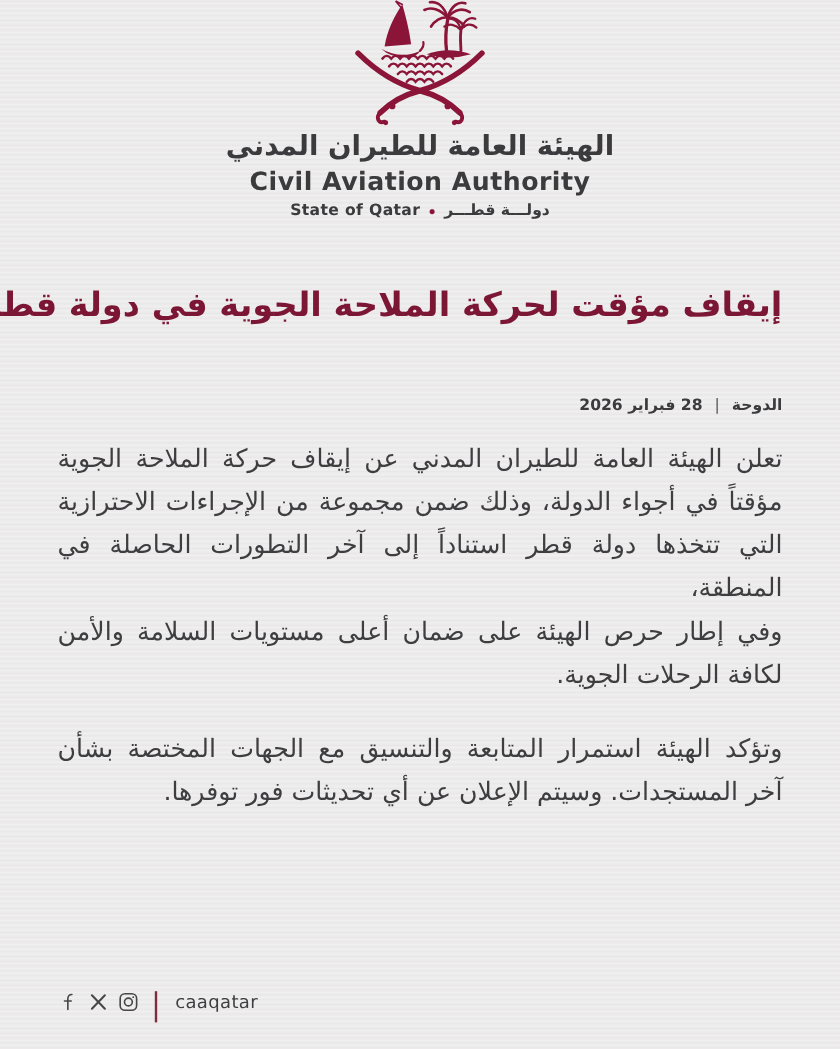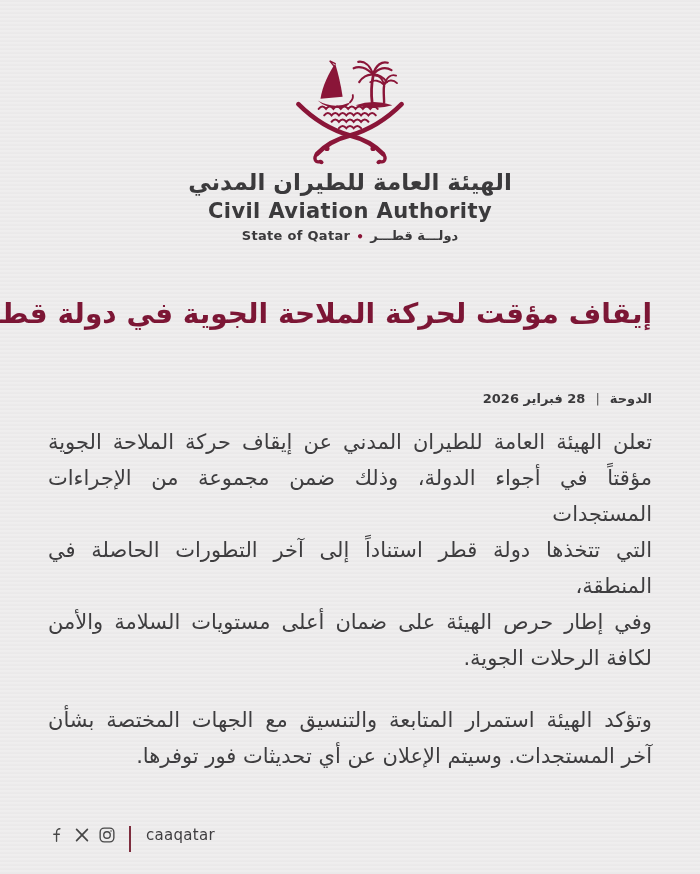--- a/index.html
+++ b/index.html
@@ -12,21 +12,21 @@
   .page{
     width:700px;height:874px;
     box-sizing:border-box;
     display:flex;flex-direction:column;
     padding:0 48px;
     background:repeating-linear-gradient(
       180deg,
       #efeeee 0px,#e8e6e7 1px,#edecec 2px,#f1f0f0 3px,#eceaeb 4px);
   }
   
-  .brand{display:flex;flex-direction:column;align-items:center;padding-top:60px;}
+  .brand{display:flex;flex-direction:column;align-items:center;}
   .emblem{display:block;width:118px;height:106px;}
   .org-ar{
     margin-top:2px;font-size:23px;font-weight:700;color:#3b3a3c;
     direction:rtl;text-align:center;line-height:1.3;
   }
   .org-en{
     font-size:21px;font-weight:600;color:#3b3a3c;letter-spacing:.4px;
     text-align:center;line-height:1.25;
   }
   .tagline{
@@ -121,21 +121,21 @@
 
   <h1 class="headline">إيقاف مؤقت لحركة الملاحة الجوية في دولة قطر</h1>
 
   <div class="dateline">
     <span>الدوحة</span><span class="bar">|</span><span>28 فبراير 2026</span>
   </div>
 
   <div class="body">
     <div class="para">
       <div class="line">تعلن الهيئة العامة للطيران المدني عن إيقاف حركة الملاحة الجوية</div>
-      <div class="line">مؤقتاً في أجواء الدولة، وذلك ضمن مجموعة من الإجراءات المستجدات</div>
+      <div class="line">مؤقتاً في أجواء الدولة، وذلك ضمن مجموعة من الإجراءات الاحترازية</div>
       <div class="line">التي تتخذها دولة قطر استناداً إلى آخر التطورات الحاصلة في المنطقة،</div>
       <div class="line">وفي إطار حرص الهيئة على ضمان أعلى مستويات السلامة والأمن</div>
       <div class="line last">لكافة الرحلات الجوية.</div>
     </div>
     <div class="para">
       <div class="line">وتؤكد الهيئة استمرار المتابعة والتنسيق مع الجهات المختصة بشأن</div>
       <div class="line last">آخر المستجدات. وسيتم الإعلان عن أي تحديثات فور توفرها.</div>
     </div>
   </div>
 

